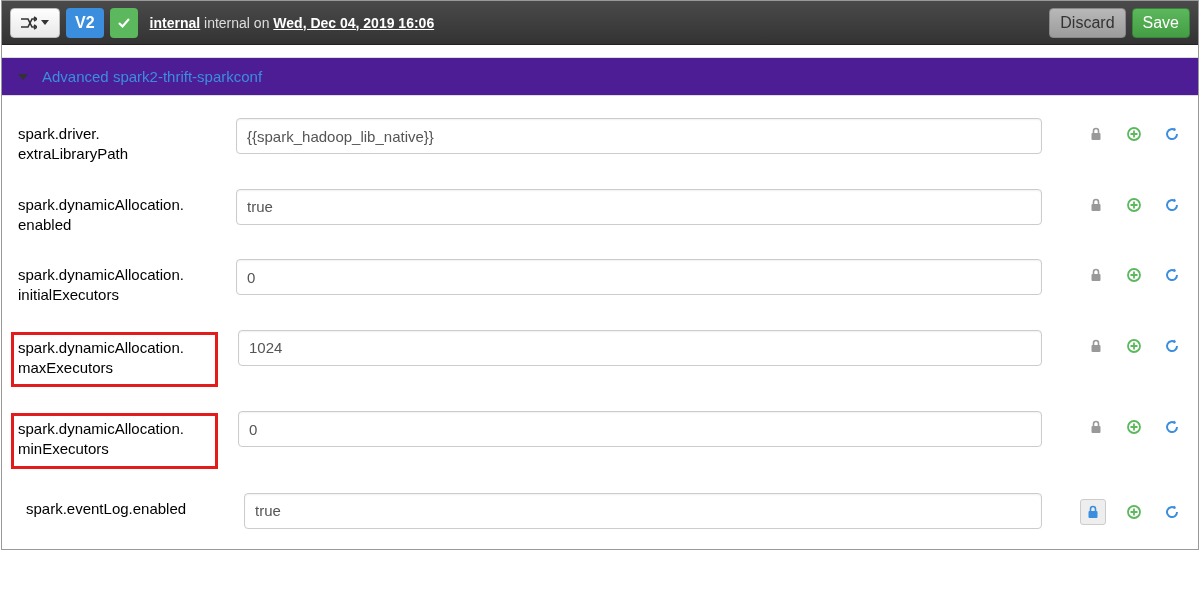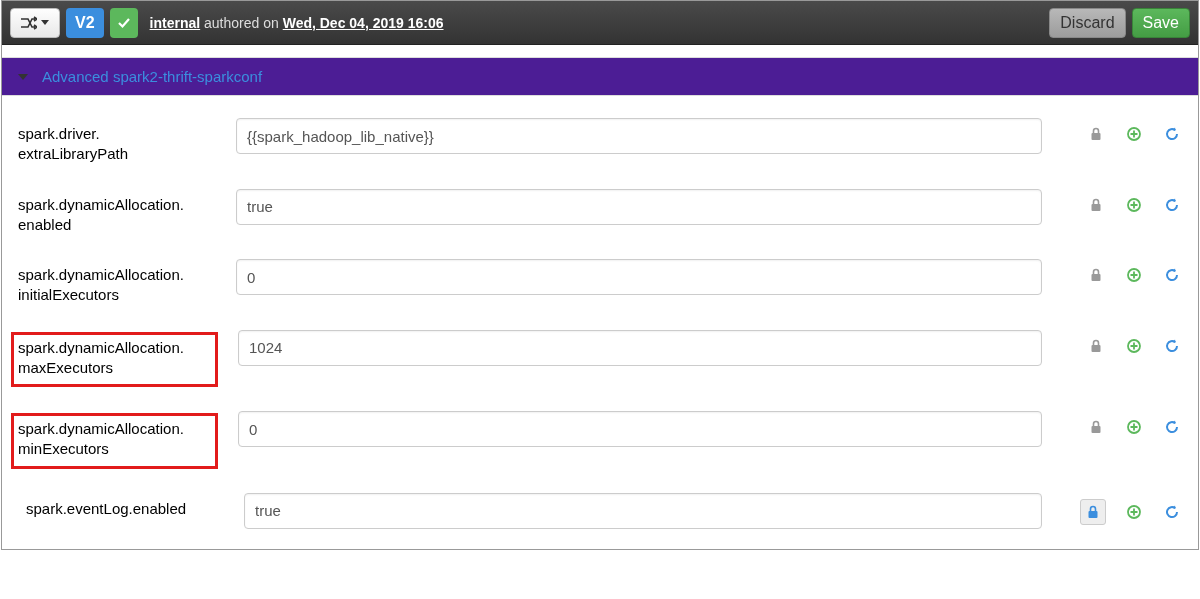--- a/index.html
+++ b/index.html
@@ -155,21 +155,21 @@
     </div>
     <div class="btn btn-version">V2</div>
     <div class="btn btn-check">
       <span>
         <svg width="14" height="14" viewBox="0 0 14 14">
             <path d="M2 7 L5.5 10.5 L12 3" stroke="#fff" stroke-width="2.2" fill="none"></path>
           </svg>
       </span>
     </div>
     <div class="author-text">
-      <strong>internal</strong><span> authored on </span><strong>Wed, Dec 04, 2019 16:06</strong>
+      <strong>internal</strong><span> internal on </span><strong>Wed, Dec 04, 2019 16:06</strong>
     </div>
     <div class="spacer"></div>
     <div class="btn btn-discard">Discard</div>
     <div class="btn btn-save">Save</div>
   </div>
 
   <div class="content">
     <div class="section-header">
       <span class="section-caret"></span>
       <span class="section-title">Advanced spark2-thrift-sparkconf</span>

